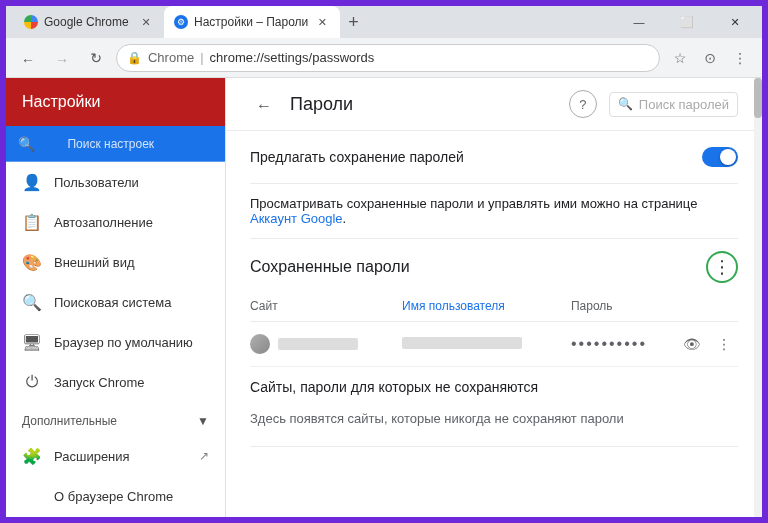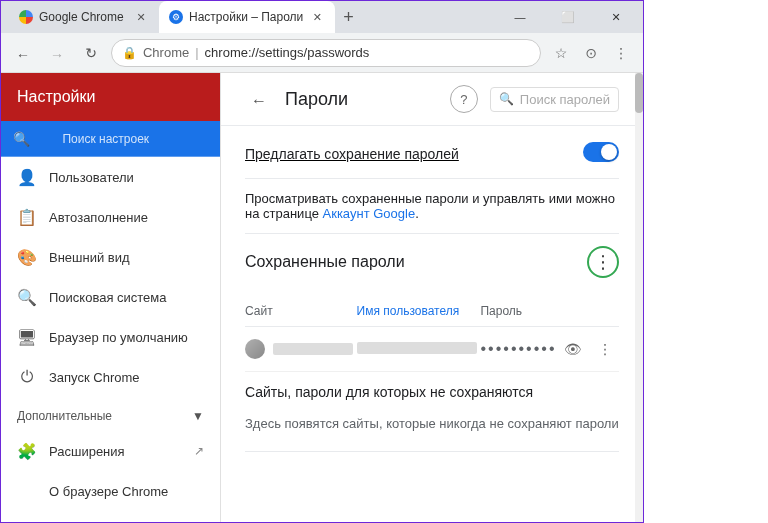--- a/index.html
+++ b/index.html
@@ -1,19 +1,19 @@
 <!DOCTYPE html>
 <html><head>
   <meta charset="utf-8">
   <style>
     * { margin: 0; padding: 0; box-sizing: border-box; }
     body { width: 768px; height: 523px; overflow: hidden; font-family: 'Segoe UI', Arial, sans-serif; background: #fff; }
 
     
-    .browser-frame { width: 644px; height: 523px; display: flex; flex-direction: column; border: 1px solid #6d28d9; }
+    .browser-frame { width: 768px; height: 523px; display: flex; flex-direction: column; border: 6px solid #6d28d9; }
 
     
     .title-bar {
       height: 32px;
       background: #dee1e6;
       display: flex;
       align-items: stretch;
       padding-left: 8px;
     }
     .tab {
@@ -259,25 +259,24 @@
       padding: 4px 8px;
       gap: 6px;
       font-size: 13px;
       color: #aaa;
     }
 
     .content-body { padding: 0 24px; }
 
     .setting-row {
       display: flex;
-      align-items: flex-end;
+      align-items: center;
       padding: 16px 0;
       border-bottom: 1px solid #e8eaed;
       gap: 20px;
-      text-decoration: underline;
     }
     .setting-text { flex: 1; }
     .setting-title { font-size: 14px; color: #202124; font-weight: 400; }
     .setting-desc { font-size: 12px; color: #5f6368; margin-top: 2px; line-height: 1.4; }
 
     .toggle {
       width: 36px;
       height: 20px;
       border-radius: 10px;
       background: #1a73e8;
@@ -318,21 +317,21 @@
       border-radius: 50%;
       display: flex;
       align-items: center;
       justify-content: center;
       font-size: 18px;
       color: #333;
       cursor: pointer;
       border: 2px solid #34a853;
     }
 
-    .passwords-table { width: 100%; border-collapse: collapse; margin-top: 10px; }
+    .passwords-table { width: 100%; border-collapse: collapse; }
     .passwords-table th {
       text-align: left;
       font-size: 12px;
       color: #5f6368;
       font-weight: 400;
       padding: 8px 0;
       border-bottom: 1px solid #e8eaed;
     }
     .passwords-table th:nth-child(2) { color: #1a73e8; }
     .passwords-table th:nth-child(3) { color: #5f6368; }

